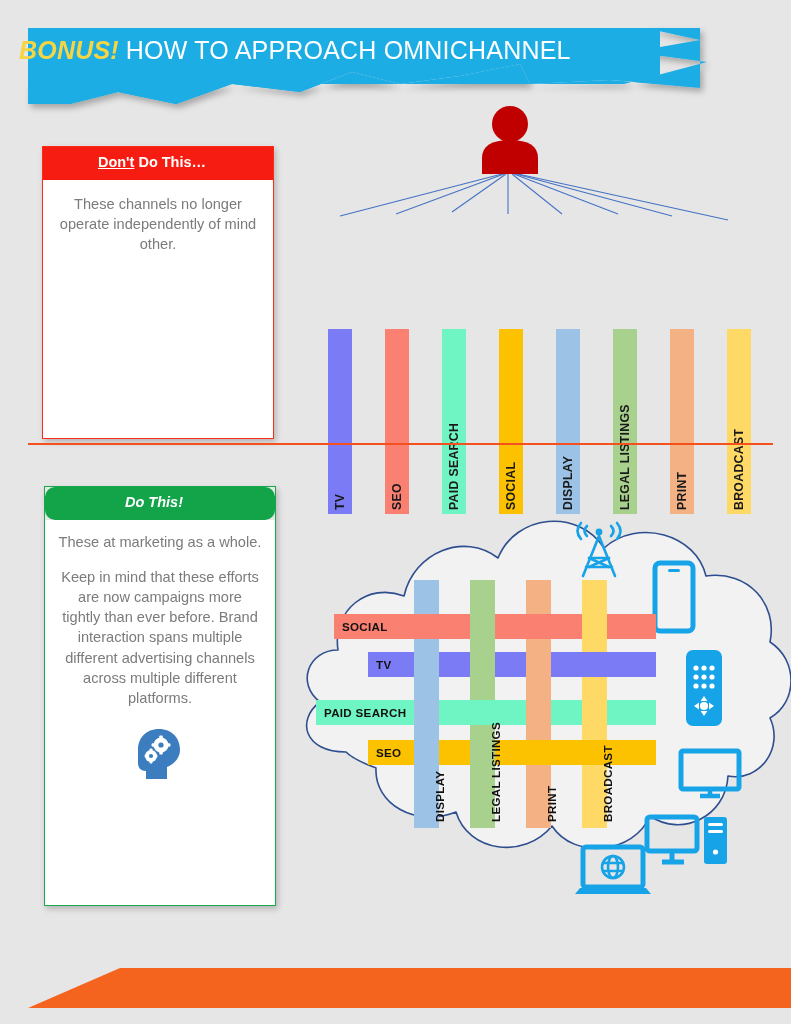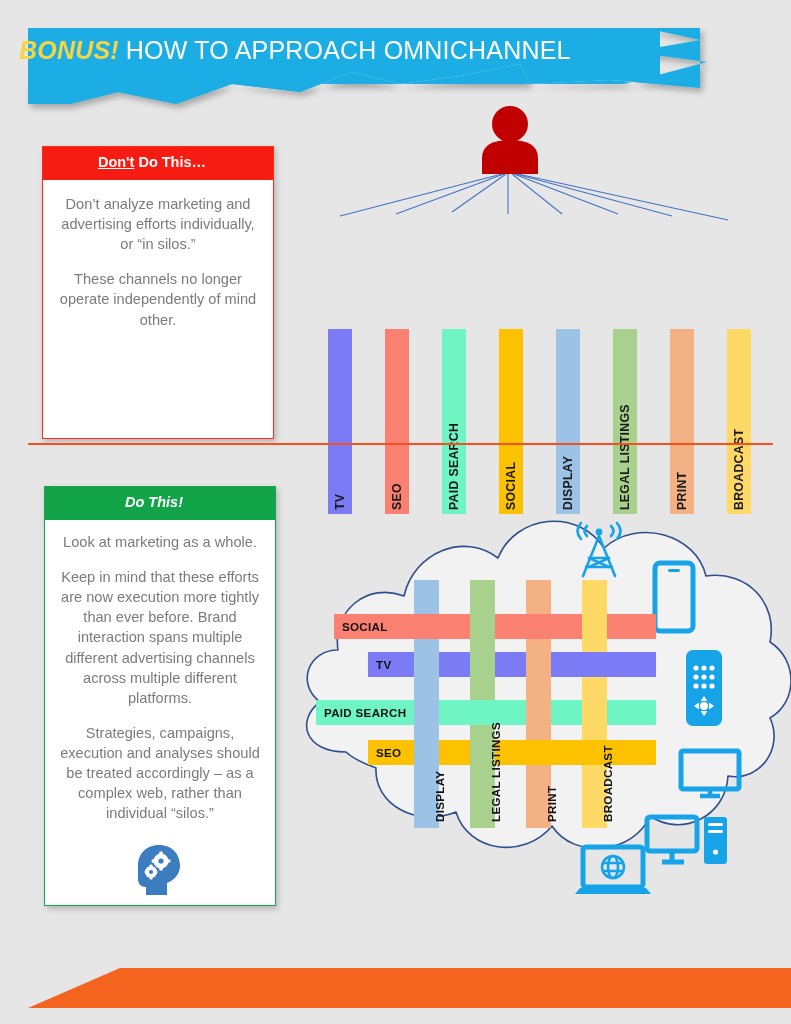--- a/index.html
+++ b/index.html
@@ -42,21 +42,21 @@
   }
   .card-body p { margin:0 0 15px 0; }
   .card-body p:last-child { margin-bottom:0; }
 
   #card-dont { left:42px; top:146px; width:232px; border:1px solid #ff2a18; }
   #card-dont .card-head { background:#f71c11; }
   #card-dont .card-head u { text-decoration:underline; }
   #card-dont .card-body { height:258px; }
 
   #card-do { left:44px; top:486px; width:232px; border:1.5px solid #17a84b; }
-  #card-do .card-head { background:#13a44a; font-style:italic; }
+  #card-do .card-head { background:#13a44a; font-style:italic;border-radius:10px; }
   #card-do .card-body { height:385px; padding-top:12px; }
 
   .brain-icon { display:block; margin:12px auto 0 auto; }
 
   
   #silo-diagram { position:absolute; left:300px; top:96px; width:480px; height:330px; }
   #silo-diagram svg { position:absolute; left:0; top:0; }
   .silo-bar { position:absolute; width:24px; top:233px; height:185px; }
   .silo-label {
     position:absolute; width:185px; height:24px;
@@ -140,33 +140,31 @@
         <div class="silo-bar" style="left: 427px; background: rgb(255, 217, 102);"></div>
         <div class="silo-label" style="left: 427px; top: 418px; transform: rotate(-90deg);">BROADCAST</div>
       </div>
   </div>
 
   <div class="card" id="card-dont">
     <div class="card-head">
       <u>Don't</u><span> Do This…</span>
     </div>
     <div class="card-body">
-      <p>Don’t analyze marketing and advertising efforts individually, or “in silos.”</p>
       <p>These channels no longer operate independently of mind other.</p>
     </div>
   </div>
 
   <div class="divider"></div>
 
   <div class="card" id="card-do">
     <div class="card-head">Do This!</div>
     <div class="card-body">
-      <p>Look at marketing as a whole.</p>
-      <p>Keep in mind that these efforts are now execution more tightly than ever before. Brand interaction spans multiple different advertising channels across multiple different platforms.</p>
-      <p>Strategies, campaigns, execution and analyses should be treated accordingly – as a complex web, rather than individual “silos.”</p>
+      <p>These at marketing as a whole.</p>
+      <p>Keep in mind that these efforts are now campaigns more tightly than ever before. Brand interaction spans multiple different advertising channels across multiple different platforms.</p>
       <svg class="brain-icon" width="62" height="62" viewBox="0 0 62 62">
         <path fill="#3C7DBF" d="M30 6 C17 6 9 15 9 27 L9 40 C9 45 12 48 17 48 L17 56 L38 56 L38 44 C46 41 51 34 51 27 C51 15 43 6 30 6 Z"></path>
         <g fill="#ffffff">
           <circle cx="32" cy="22" r="7.5"></circle>
           <circle cx="22" cy="33" r="6"></circle>
         </g>
         <g fill="#3C7DBF">
           <circle cx="32" cy="22" r="2.6"></circle>
           <circle cx="22" cy="33" r="2.1"></circle>
         </g>

